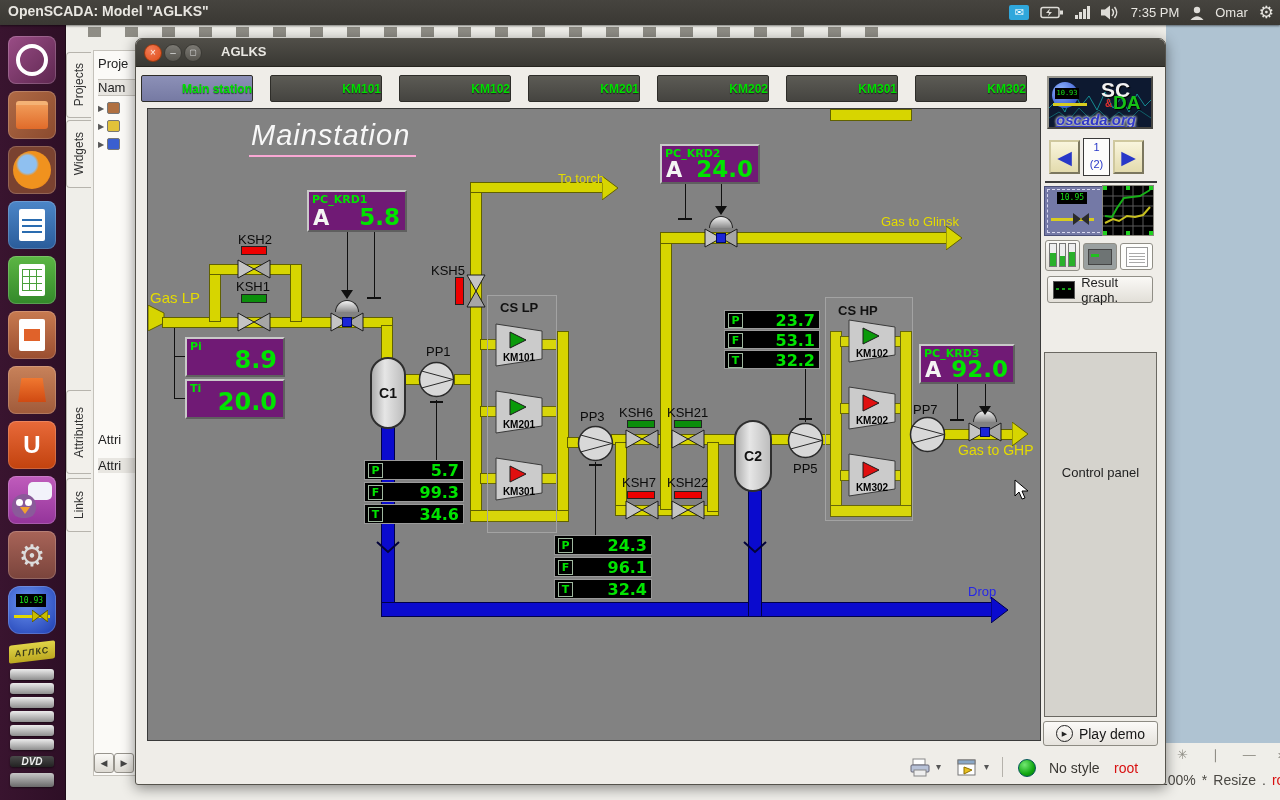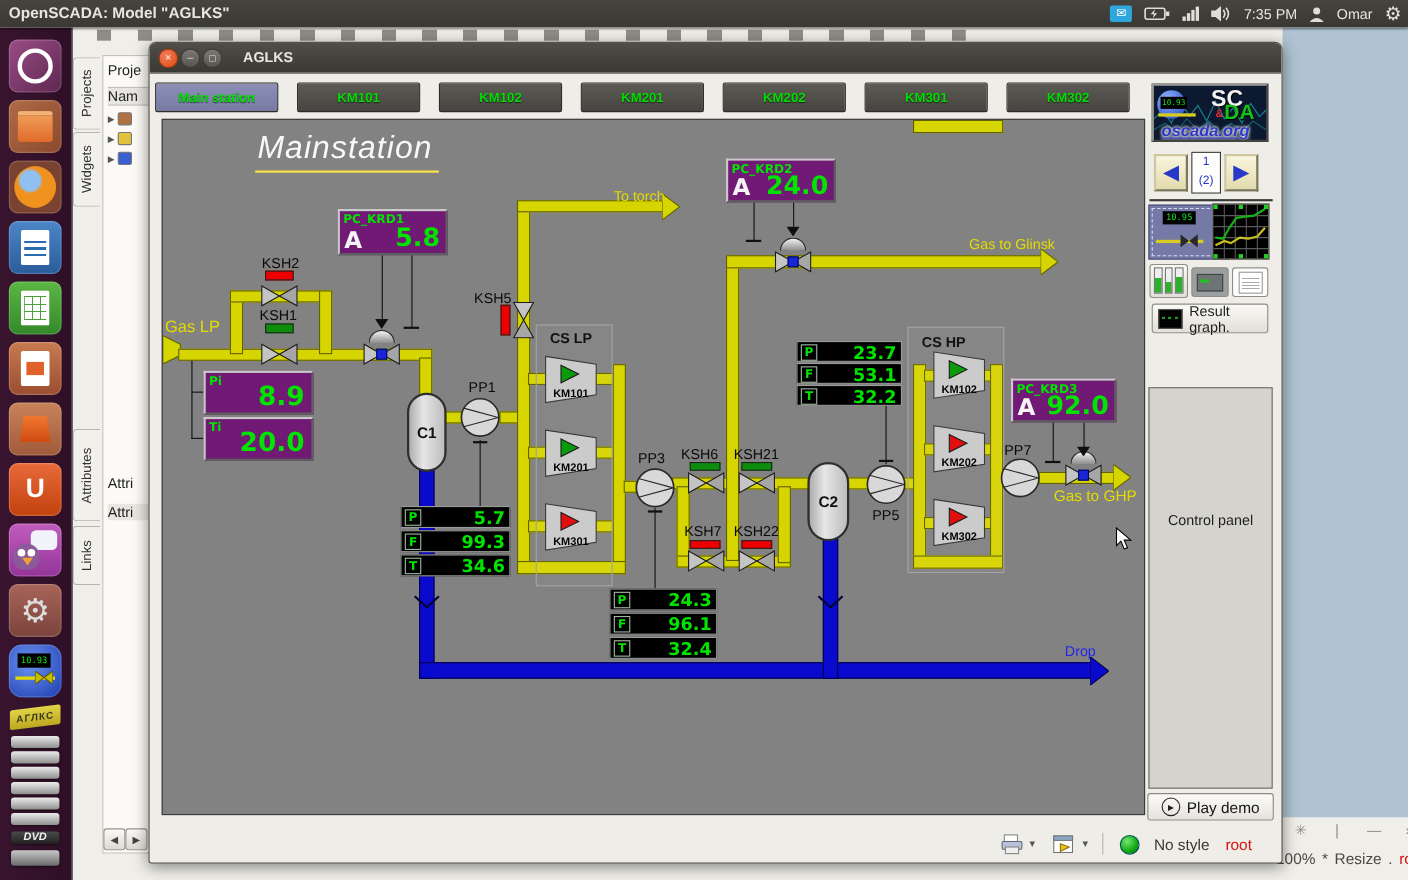--- a/index.html
+++ b/index.html
@@ -29,21 +29,21 @@
   #bricons{position:absolute;left:1112px;top:722px;display:flex;gap:22px;font-size:13px;color:#8F8D85}
   
   #launcher{position:absolute;left:0;top:25px;width:65px;height:775px;background:linear-gradient(90deg,#39142F,#2E0F26);z-index:25;border-right:1px solid #1d0a18}
   .tile{position:absolute;left:8px;width:48px;height:48px;border-radius:8px;display:flex;align-items:center;justify-content:center;box-shadow:inset 0 0 0 1px rgba(255,255,255,.18)}
   .slab{position:absolute;left:10px;width:44px;height:11px;border-radius:3px;background:linear-gradient(#ECECEC,#8F8F8F);box-shadow:0 1px 2px rgba(0,0,0,.5)}
   
   #aglks{position:absolute;left:135px;top:38px;width:1031px;height:747px;background:#EFEDE8;border:1px solid #55534C;border-radius:7px 7px 3px 3px;z-index:10;box-shadow:0 3px 14px rgba(0,0,0,.45);box-sizing:border-box}
   #titlebar{position:absolute;left:0;top:0;width:100%;height:27px;background:linear-gradient(#504E48,#393833);border-radius:6px 6px 0 0;border-bottom:1px solid #26251F}
   .wbtn{position:absolute;top:5px;width:16px;height:16px;border-radius:50%;display:flex;align-items:center;justify-content:center;font-size:10px;line-height:1;color:#FDEEE4}
   #wtitle{position:absolute;left:85px;top:5px;font-weight:bold;font-size:13px;color:#E9E7E2}
-  .tab{position:absolute;top:36px;height:27px;width:112px;background:linear-gradient(#5C5B55,#454440);border:1px solid #2E2D29;border-radius:2px;color:#00DD00;font-weight:bold;font-size:12px;display:flex;align-items:center;justify-content:center;box-sizing:border-box;text-shadow:0 1px 1px rgba(0,0,0,.6)}
+  .tab{position:absolute;top:36px;height:27px;width:112px;background:linear-gradient(#5C5B55,#454440);border:1px solid #2E2D29;border-radius:2px;color:#00DD00;font-weight:bold;font-size:12px;display:flex;align-items:center;justify-content:flex-end;box-sizing:border-box;text-shadow:0 1px 1px rgba(0,0,0,.6)}
   .tab.sel{background:linear-gradient(#8C90B7,#767AA3);color:#00E000}
   #diagram{position:absolute;left:11px;top:69px;width:892px;height:631px;background:#828282;border:1px solid #3A3A3A;box-sizing:content-box;overflow:hidden}
   
   .py{position:absolute;background:#D7D500;border:1px solid #616100;box-sizing:border-box}
   .pb{position:absolute;background:#0A0ACE;border:1px solid #000048;box-sizing:border-box}
   .lbl{position:absolute;font-size:13px;color:#0B0B0B;white-space:nowrap}
   .ylbl{color:#E4DB00}
   .thin{position:absolute;background:#101010}
   .disp{position:absolute;background:#701a75;border:2px solid;border-color:#C9C9C9 #5F5F5F #5F5F5F #C9C9C9;box-sizing:border-box;color:#00E400;font-family:"DejaVu Sans",sans-serif}
   .disp .nm{position:absolute;left:3px;top:1px;font-size:11px;font-weight:bold}
@@ -53,21 +53,21 @@
   .pftrow{position:absolute;background:#000;border:1px solid #9A9A9A;box-sizing:border-box;font-family:"DejaVu Sans",sans-serif}
   .pftrow .lt{position:absolute;left:3px;top:2px;width:13px;height:13px;border:1px solid #9FB89F;color:#00E400;font-size:11px;font-weight:bold;display:flex;align-items:center;justify-content:center}
   .pftrow .vv{position:absolute;right:4px;top:0px;color:#00E400;font-size:16px;font-weight:bold}
   .vessel{position:absolute;background:linear-gradient(90deg,#ADADAD,#E6E6E6 40%,#BDBDBD);border:2px solid #2E2E2E;border-radius:19px;display:flex;align-items:center;justify-content:center;font-weight:bold;font-size:14px;color:#111;box-sizing:border-box}
   .statebar{position:absolute;border:1px solid #222;box-sizing:border-box}
   .dome{position:absolute;width:24px;height:12px;border:1px solid #2a2a2a;border-bottom:none;border-radius:12px 12px 0 0;background:linear-gradient(#F2F2F2,#8C8C8C);box-sizing:border-box}
   .bluesq{position:absolute;width:10px;height:10px;background:#1A25D8;border:1px solid #000A60;box-sizing:border-box}
   .csbox{position:absolute;border:1px solid #A3A3A3;background:rgba(255,255,255,.04)}
   .cslbl{position:absolute;font-weight:bold;font-size:13px;color:#111}
   .ah{position:absolute}
-  #mainst{position:absolute;left:84px;top:10px;font-style:italic;font-size:29px;color:#F8F8F8;border-bottom:2px solid #fde047;padding:0 6px 3px 2px;letter-spacing:1px}
+  #mainst{position:absolute;left:101px;top:10px;font-style:italic;font-size:29px;color:#F8F8F8;border-bottom:2px solid #f9a8d4;padding:0 6px 3px 2px;letter-spacing:1px}
   
   .sbbtn{position:absolute;background:linear-gradient(#FAF9F6,#E2DFD8);border:1px solid #908E86;border-radius:3px;box-sizing:border-box}
   #logo{position:absolute;left:911px;top:37px;width:106px;height:53px;background:#0D1930;border:2px outset #9a988f;box-sizing:border-box;overflow:hidden}
   #pagerL,#pagerR{position:absolute;top:101px;width:31px;height:34px;background:linear-gradient(#F9F5DD,#E3DBAD);border:2px outset #CFC89E;color:#2838C8;font-size:19px;display:flex;align-items:center;justify-content:center;box-sizing:border-box}
   #pagerC{position:absolute;left:947px;top:99px;width:27px;height:38px;background:#FDFDFB;border:1px solid #3a3a3a;color:#2838C8;font-size:11px;text-align:center;line-height:1.5;box-sizing:border-box}
   #mnemobtn{position:absolute;left:908px;top:147px;width:74px;height:50px;background:#7479A6;border:1px solid #4a4f78;box-sizing:border-box}
   #mnemobtn .dash{position:absolute;inset:2px;border:1px dashed #D8D8F0}
   #trendbtn{position:absolute;left:966px;top:146px;width:52px;height:51px;background:#000;border:1px solid #8a887f;box-sizing:border-box}
   #ctrlpanel{position:absolute;left:908px;top:313px;width:113px;height:365px;background:#D5D3CD;border:1px solid #6A6862;box-sizing:border-box}
   #ctrlpanel span{position:absolute;left:0;top:112px;width:100%;text-align:center;font-size:13px;color:#1E1E1E}

